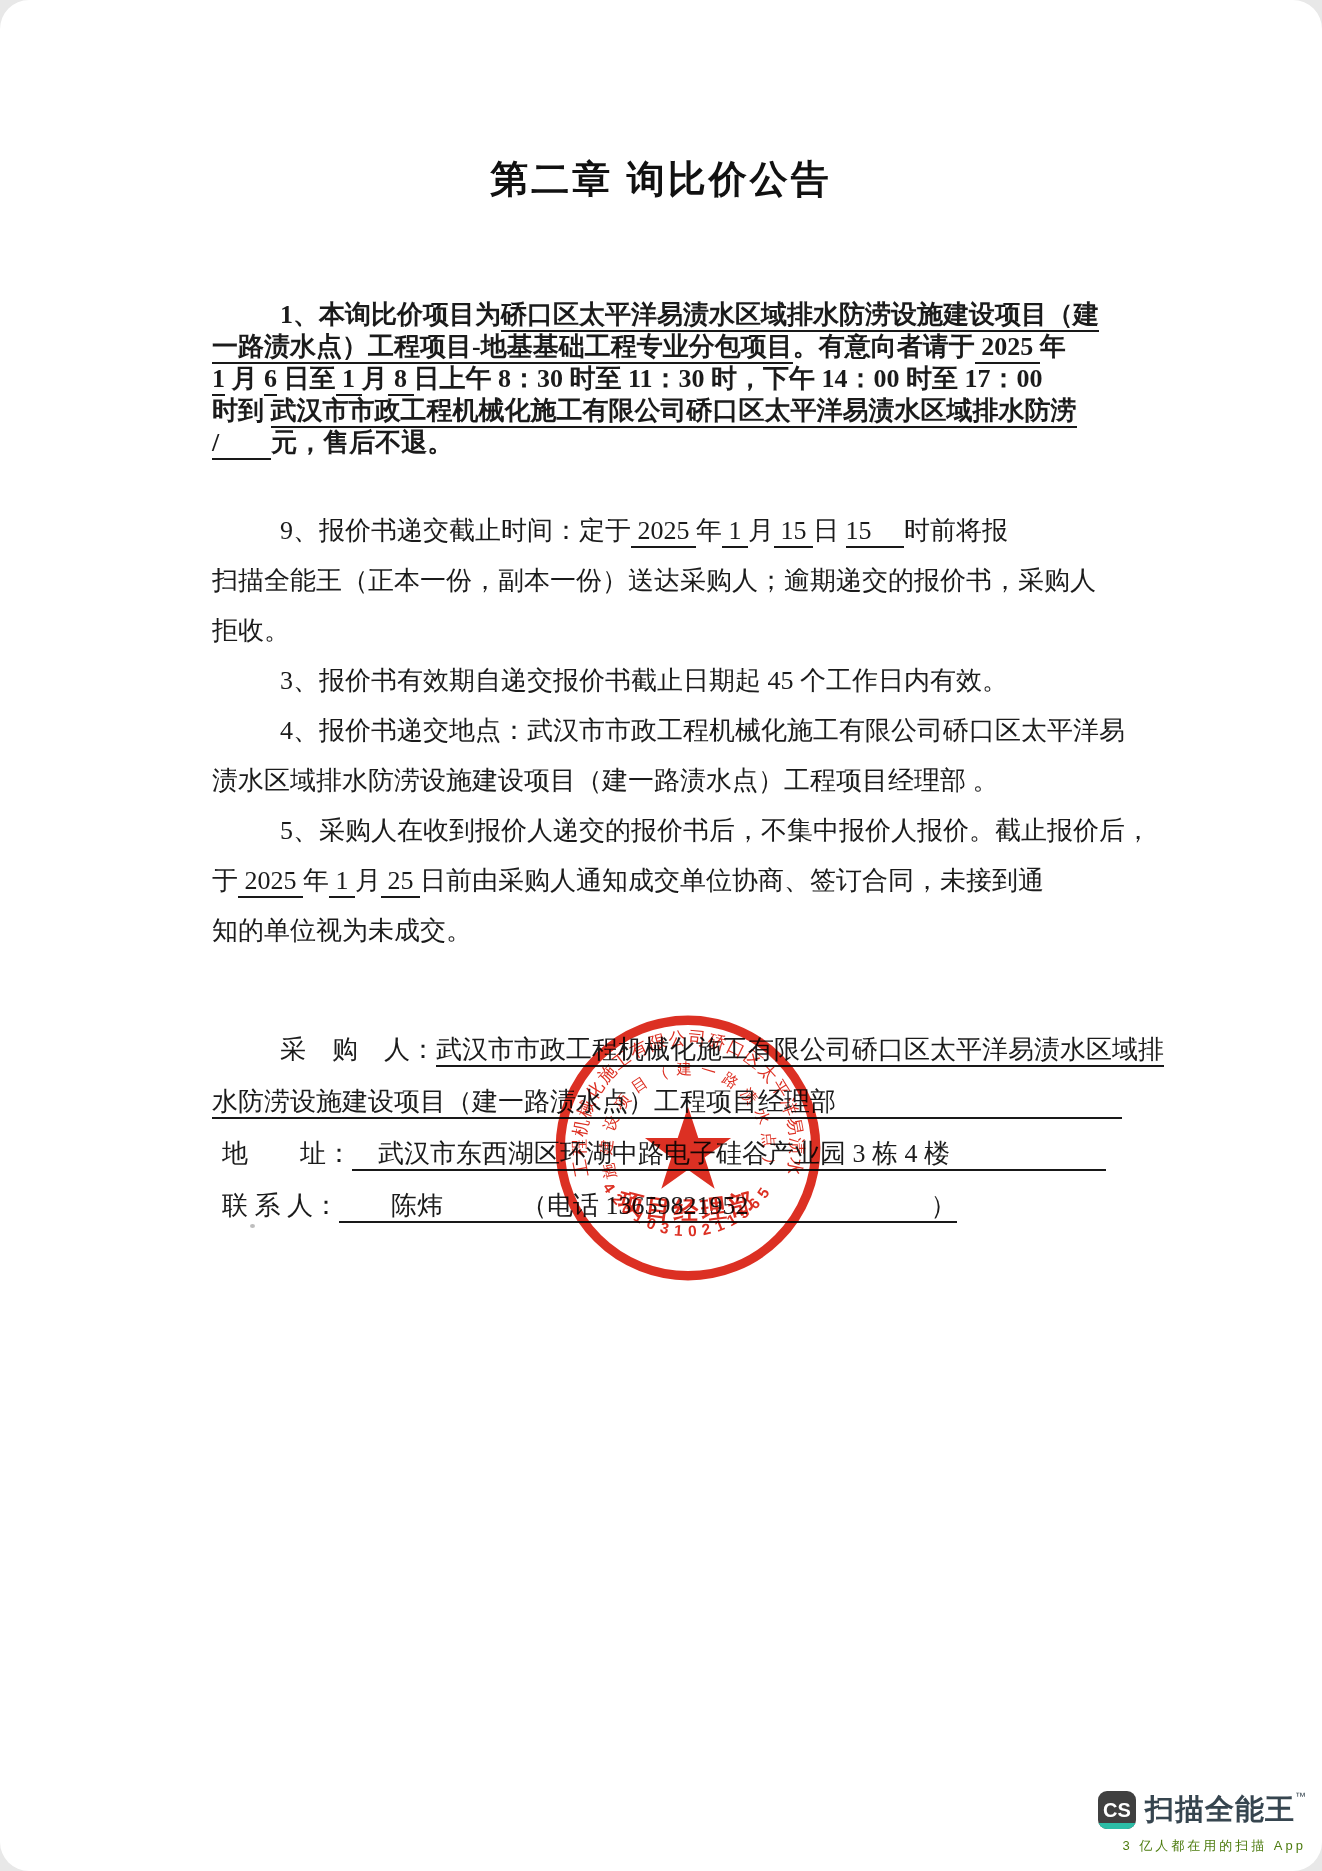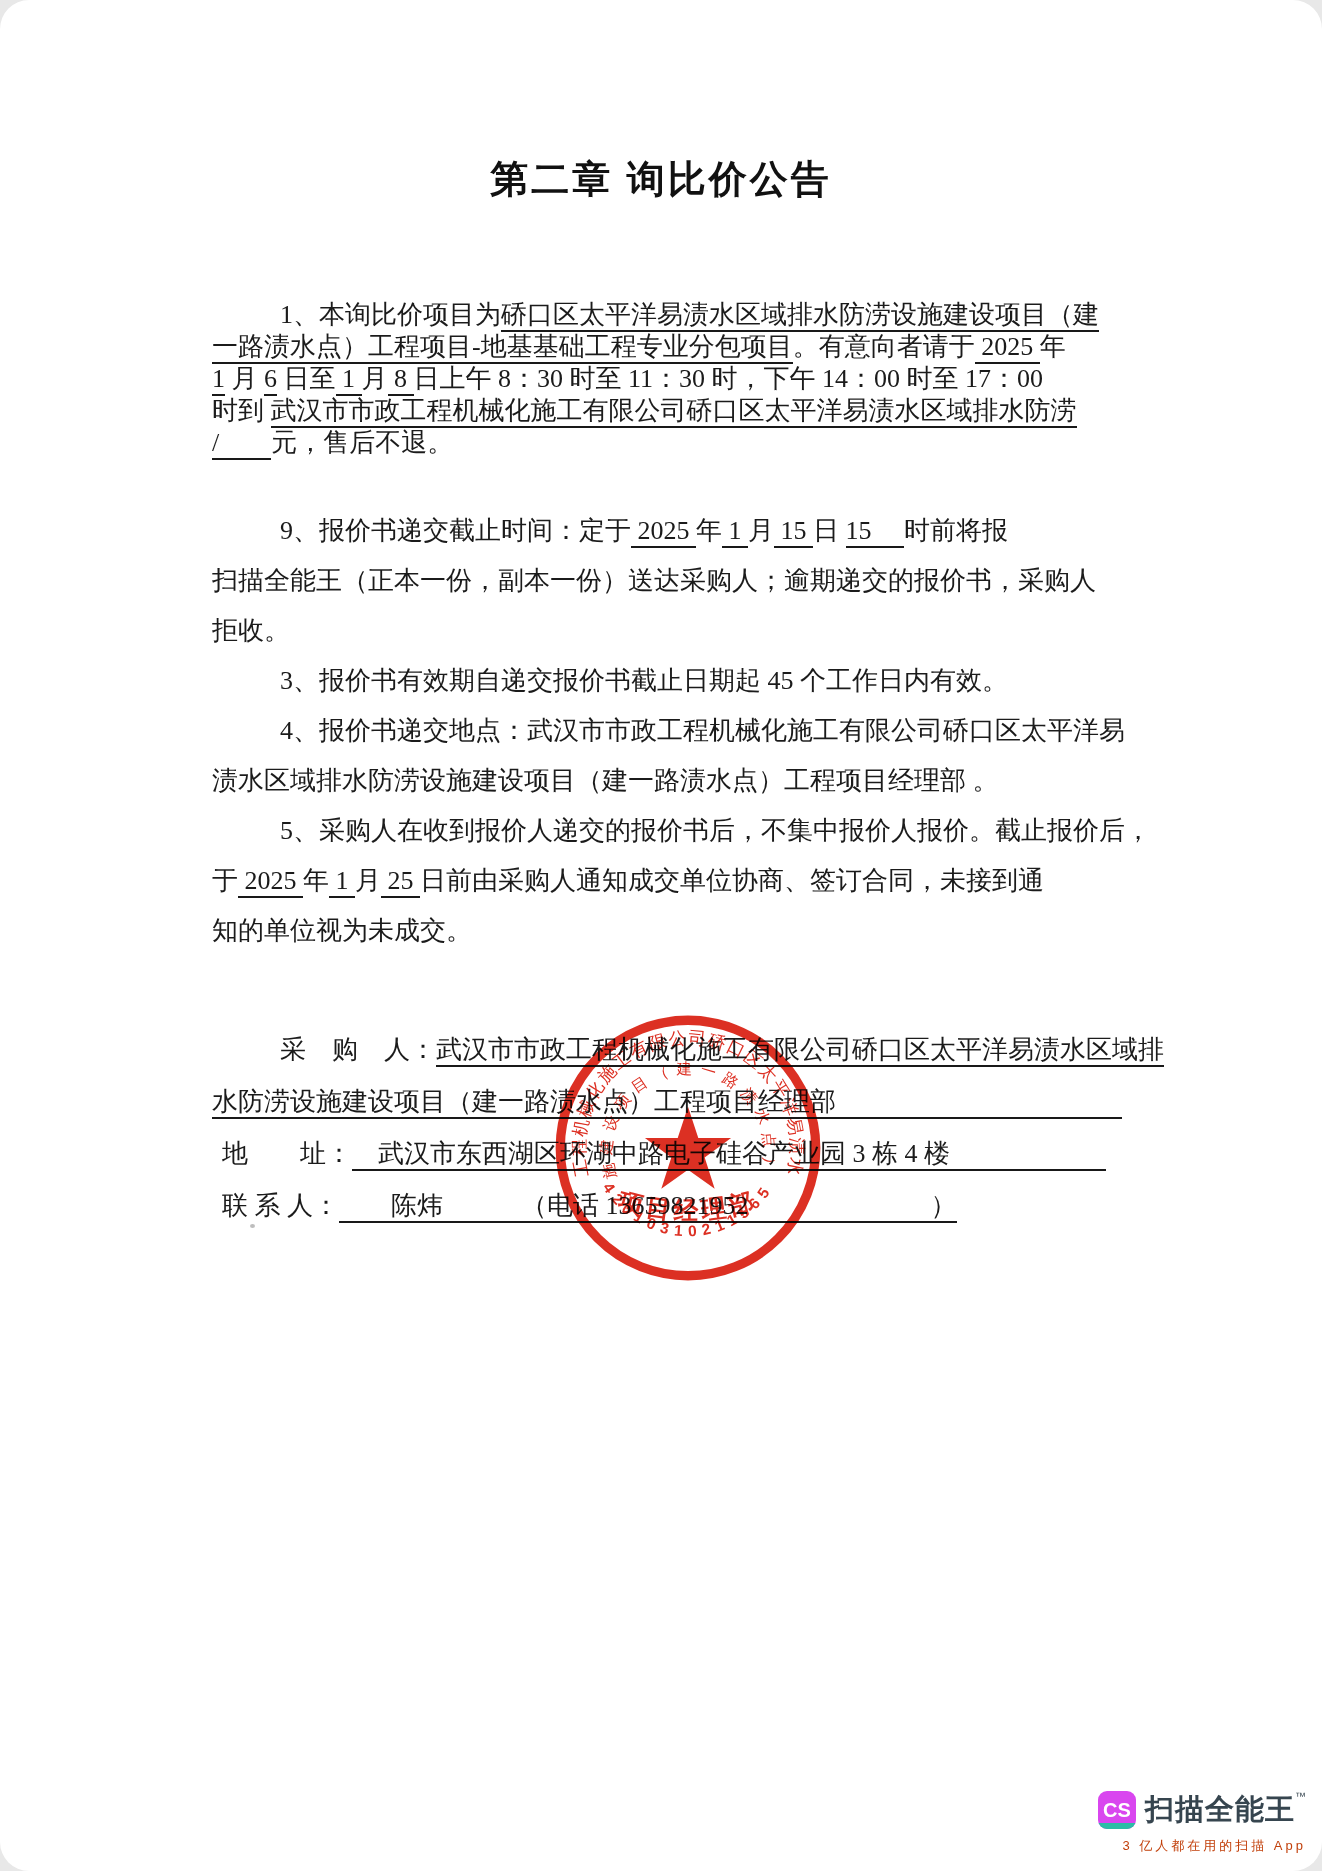--- a/index.html
+++ b/index.html
@@ -9,21 +9,21 @@
     font-family:"Liberation Serif","DejaVu Serif",serif;
     color:#1b1b1b;
     border-radius:29px;
   }
   .doc-title{
     position:absolute; top:154px; left:0; width:100%;
     text-align:center; font-family:"Liberation Sans","DejaVu Sans",sans-serif;
     font-weight:bold; font-size:38px; letter-spacing:3px; color:#111;
   }
   .block{ position:absolute; left:212px; width:945px; }
-  #para1{ top:299px; }
+  #para1{ top:299px;font-weight:bold; }
   #paras{ top:506px; }
   #contact{ top:1024px; }
   .line{ white-space:nowrap; font-size:26px; }
   #para1 .line{ height:32px; line-height:32px; }
   #paras .line{ height:50px; line-height:50px; }
   #contact .line{ height:52px; line-height:52px; }
   .line.ind{ text-indent:68px; }
   .line.ind2{ text-indent:10px; }
   .line span.u{ border-bottom:2px solid #191919; padding-bottom:1px; }
   .speck{ position:absolute; left:250px; top:1224px; width:5px; height:4px;
@@ -37,27 +37,27 @@
   .seal text{ fill:#da2012; font-family:"Liberation Sans","DejaVu Sans",sans-serif; }
 
   
   .wm{
     position:absolute; right:16px; bottom:16px; text-align:right;
     font-family:"Liberation Sans","DejaVu Sans",sans-serif;
   }
   .wm-row{ display:flex; align-items:center; justify-content:flex-end; gap:9px; }
   .wm-logo{
     position:relative; width:38px; height:38px; border-radius:9px;
-    background:#d946ef; color:#fff; font-weight:bold; font-size:20px;
+    background:#404040; color:#fff; font-weight:bold; font-size:20px;
     display:flex; align-items:center; justify-content:center; overflow:hidden;
   }
   .wm-logo .bar{ position:absolute; left:0; right:0; bottom:0; height:6px; background:#2cbda6; }
   .wm-name{ font-size:29px; font-weight:bold; color:#36454f; letter-spacing:1px; }
   .wm-tm{ font-size:11px; color:#36454f; vertical-align:top; }
-  .wm-tagline{ margin-top:7px; font-size:13px; color:#c2410c; letter-spacing:3px; white-space:nowrap; }
+  .wm-tagline{ margin-top:7px; font-size:13px; color:#4d7c0f; letter-spacing:3px; white-space:nowrap; }
 </style>
 </head>
 <body>
 
 <div class="page">
 
   <div class="doc-title">第二章  询比价公告</div>
 
   <div class="block" id="para1">
       <div class="line ind"><span>1、本询比价项目为</span><span class="u">硚口区太平洋易渍水区域排水防涝设施建设项目（建</span></div>

